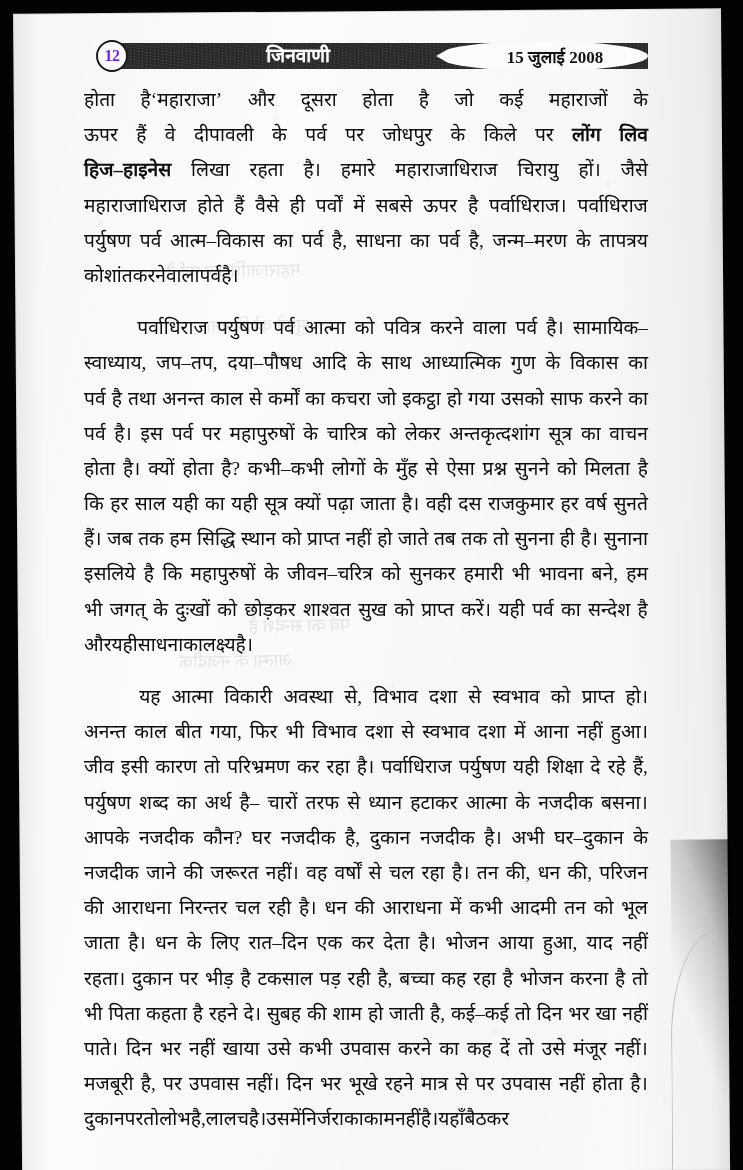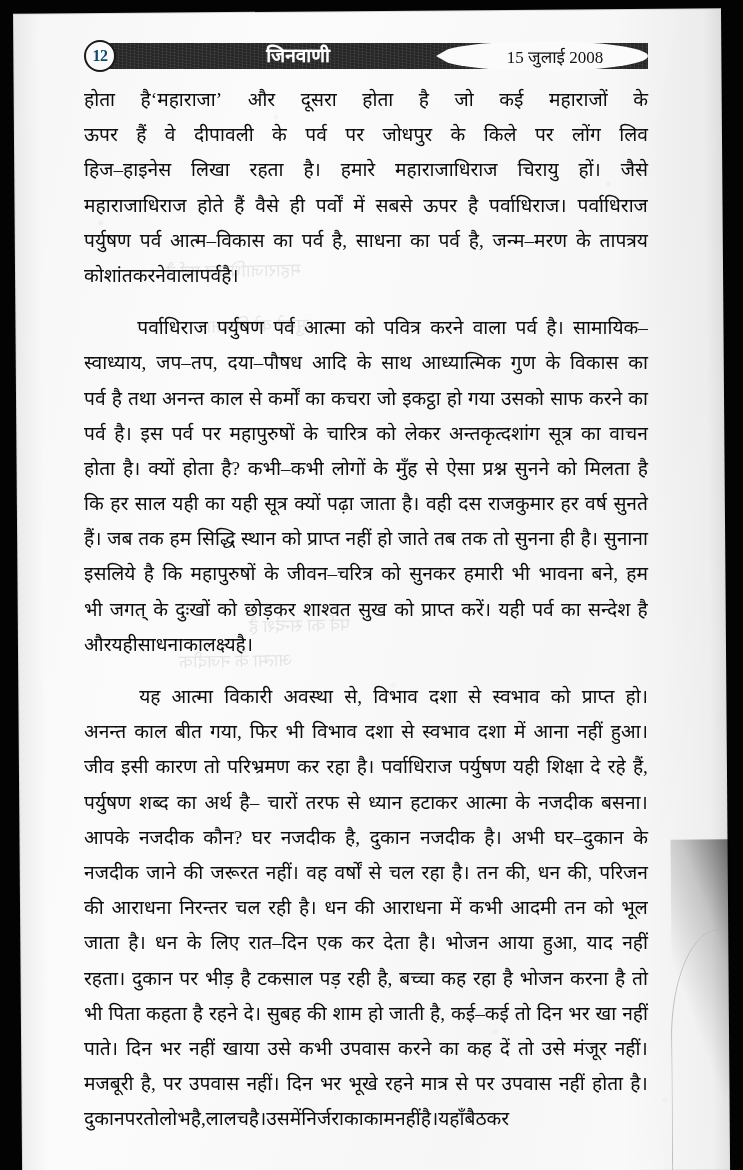--- a/index.html
+++ b/index.html
@@ -108,34 +108,34 @@
     height: 26px;
     background: #1b1b1b;
     background-image:
       linear-gradient(0deg, rgba(255,255,255,0.05), rgba(255,255,255,0.05)),
       repeating-linear-gradient(91deg, rgba(255,255,255,0.07) 0 1px, rgba(0,0,0,0) 1px 4px),
       repeating-linear-gradient(7deg, rgba(255,255,255,0.05) 0 1px, rgba(0,0,0,0) 1px 3px);
     border-radius: 2px 0 0 2px;
   }
   #page-number-badge {
     position: absolute;
-    left: 0;
+    left: 12px;
     top: 0;
     width: 32px;
     height: 32px;
     border-radius: 50%;
     background: #fafafa;
     border: 2.5px solid #1b1b1b;
     box-sizing: border-box;
     display: flex;
     align-items: center;
     justify-content: center;
     font-size: 16px;
     font-weight: bold;
-    color: #0c4a6e;
+    color: #6d28d9;
     letter-spacing: -0.5px;
     z-index: 3;
   }
   #masthead-title {
     position: absolute;
     left: 0;
     right: 16px;
     top: 3px;
     height: 26px;
     line-height: 26px;
@@ -157,21 +157,21 @@
     background: #fbfbfb;
     border-radius: 50% / 50%;
     clip-path: polygon(0% 50%, 7% 22%, 18% 8%, 34% 1%, 100% 0%, 100% 100%, 34% 99%, 18% 92%, 7% 78%);
     z-index: 3;
     display: flex;
     align-items: center;
     justify-content: center;
   }
   #issue-date-text {
     font-size: 17px;
-    font-weight: normal;
+    font-weight: bold;
     color: #121212;
     padding-left: 26px;
     white-space: nowrap;
   }
 
   
   #article-body {
     margin-top: 8px;
     text-align: center;
   }
@@ -197,21 +197,21 @@
     white-space: pre;
   }
   .para-gap {
     height: 17px;
   }
   .indent-spacer {
     display: inline-block;
     width: 44px;
   }
   .bold-run {
-    font-weight: normal;
+    font-weight: bold;
   }
 
   
   .showthrough {
     position: absolute;
     color: rgba(0,0,0,0.085);
     font-size: 18px;
     white-space: nowrap;
     transform: scaleX(-1) rotate(0.6deg);
     pointer-events: none;

